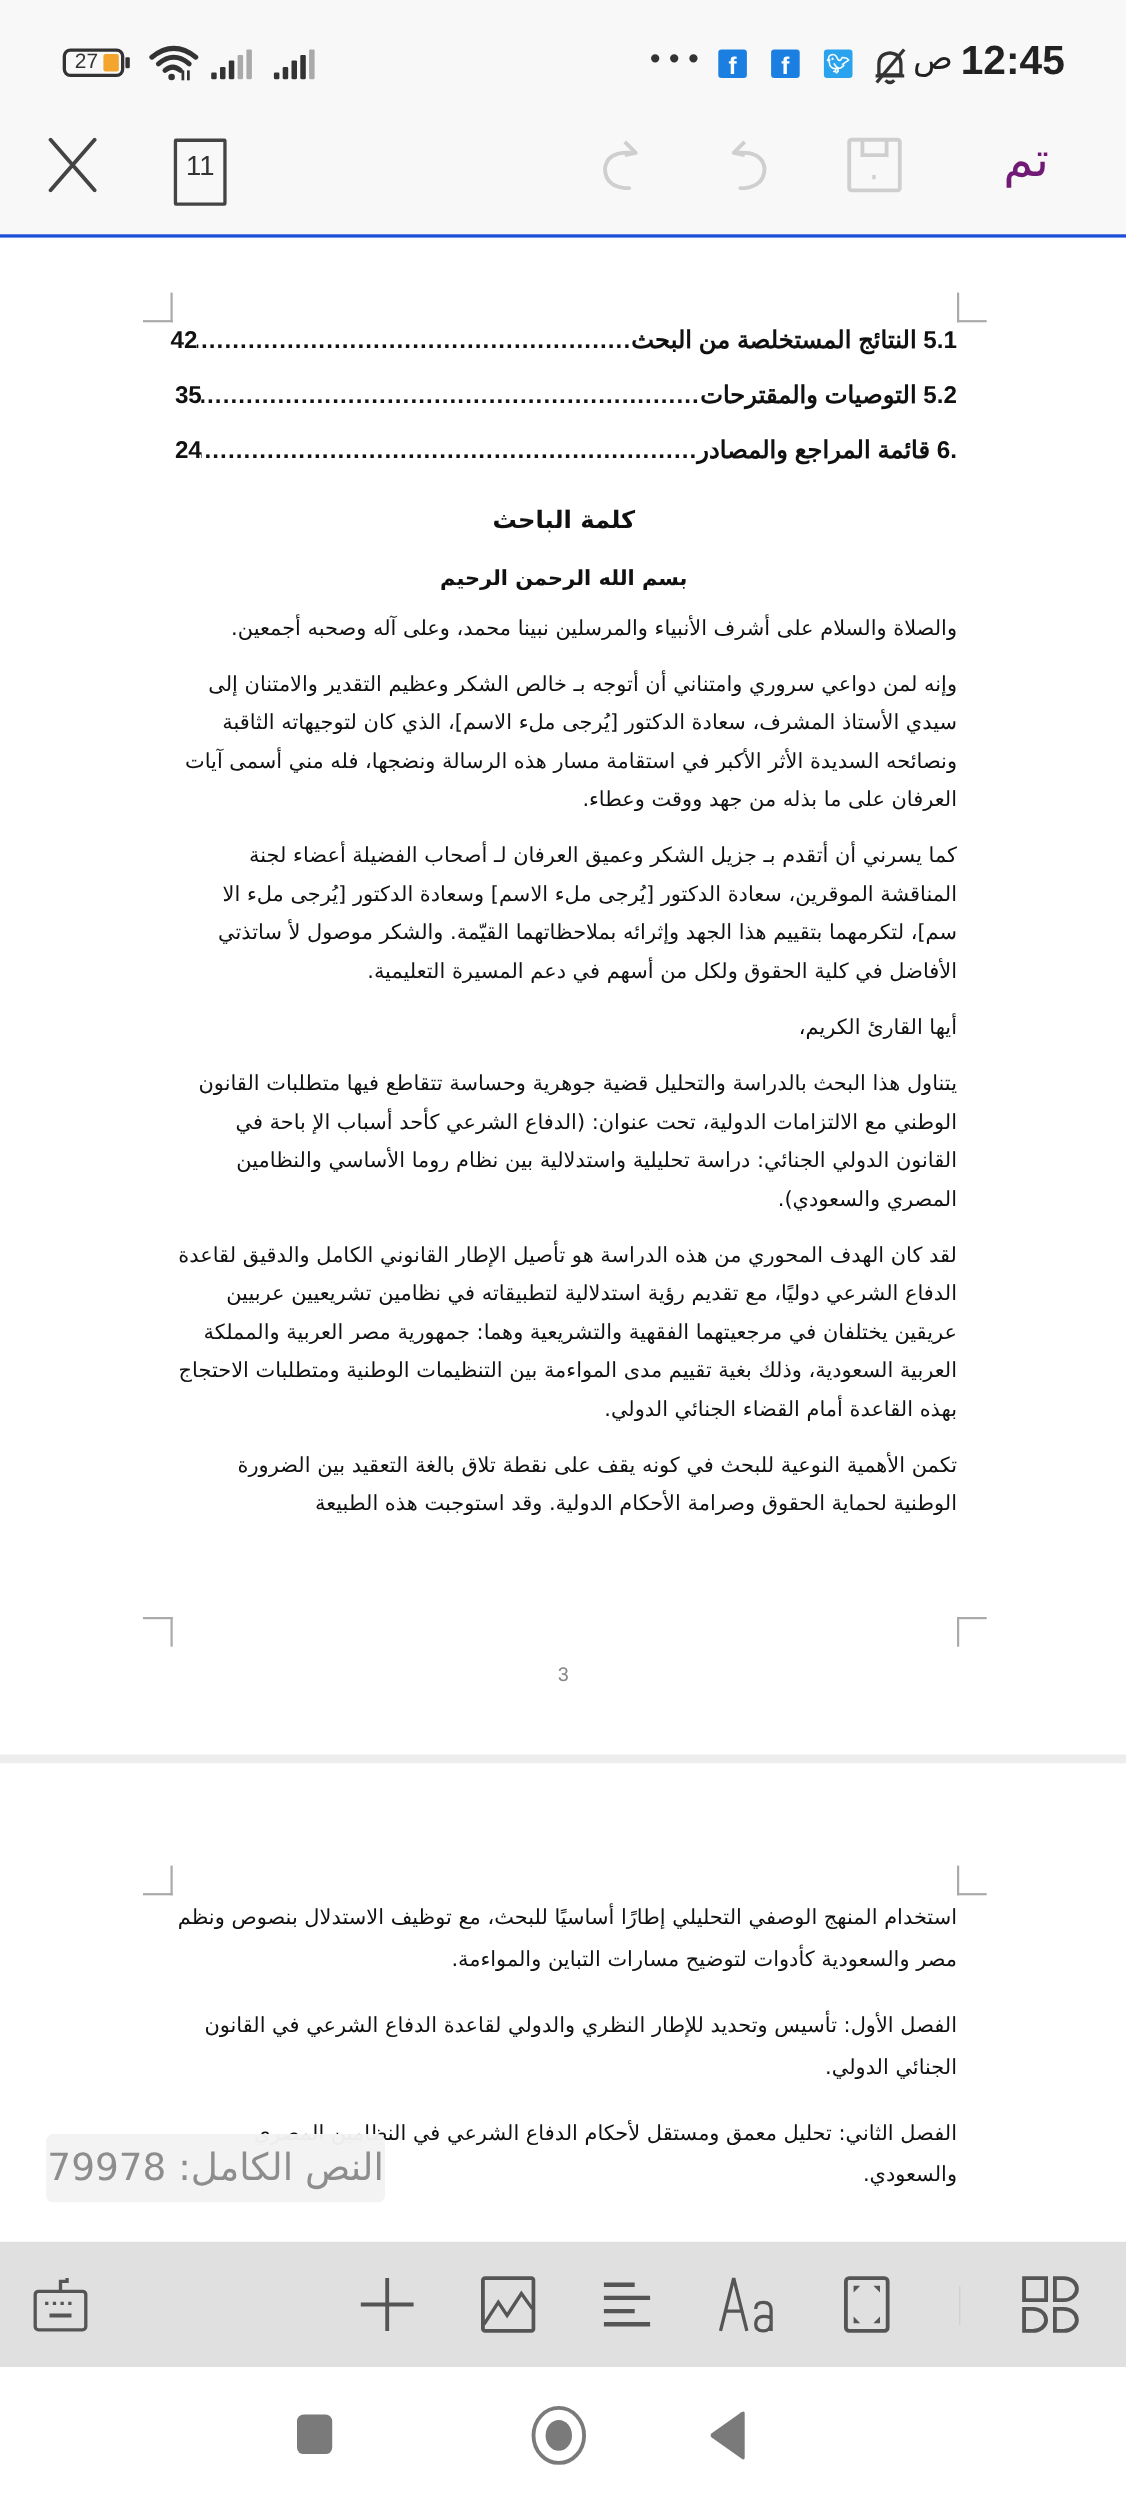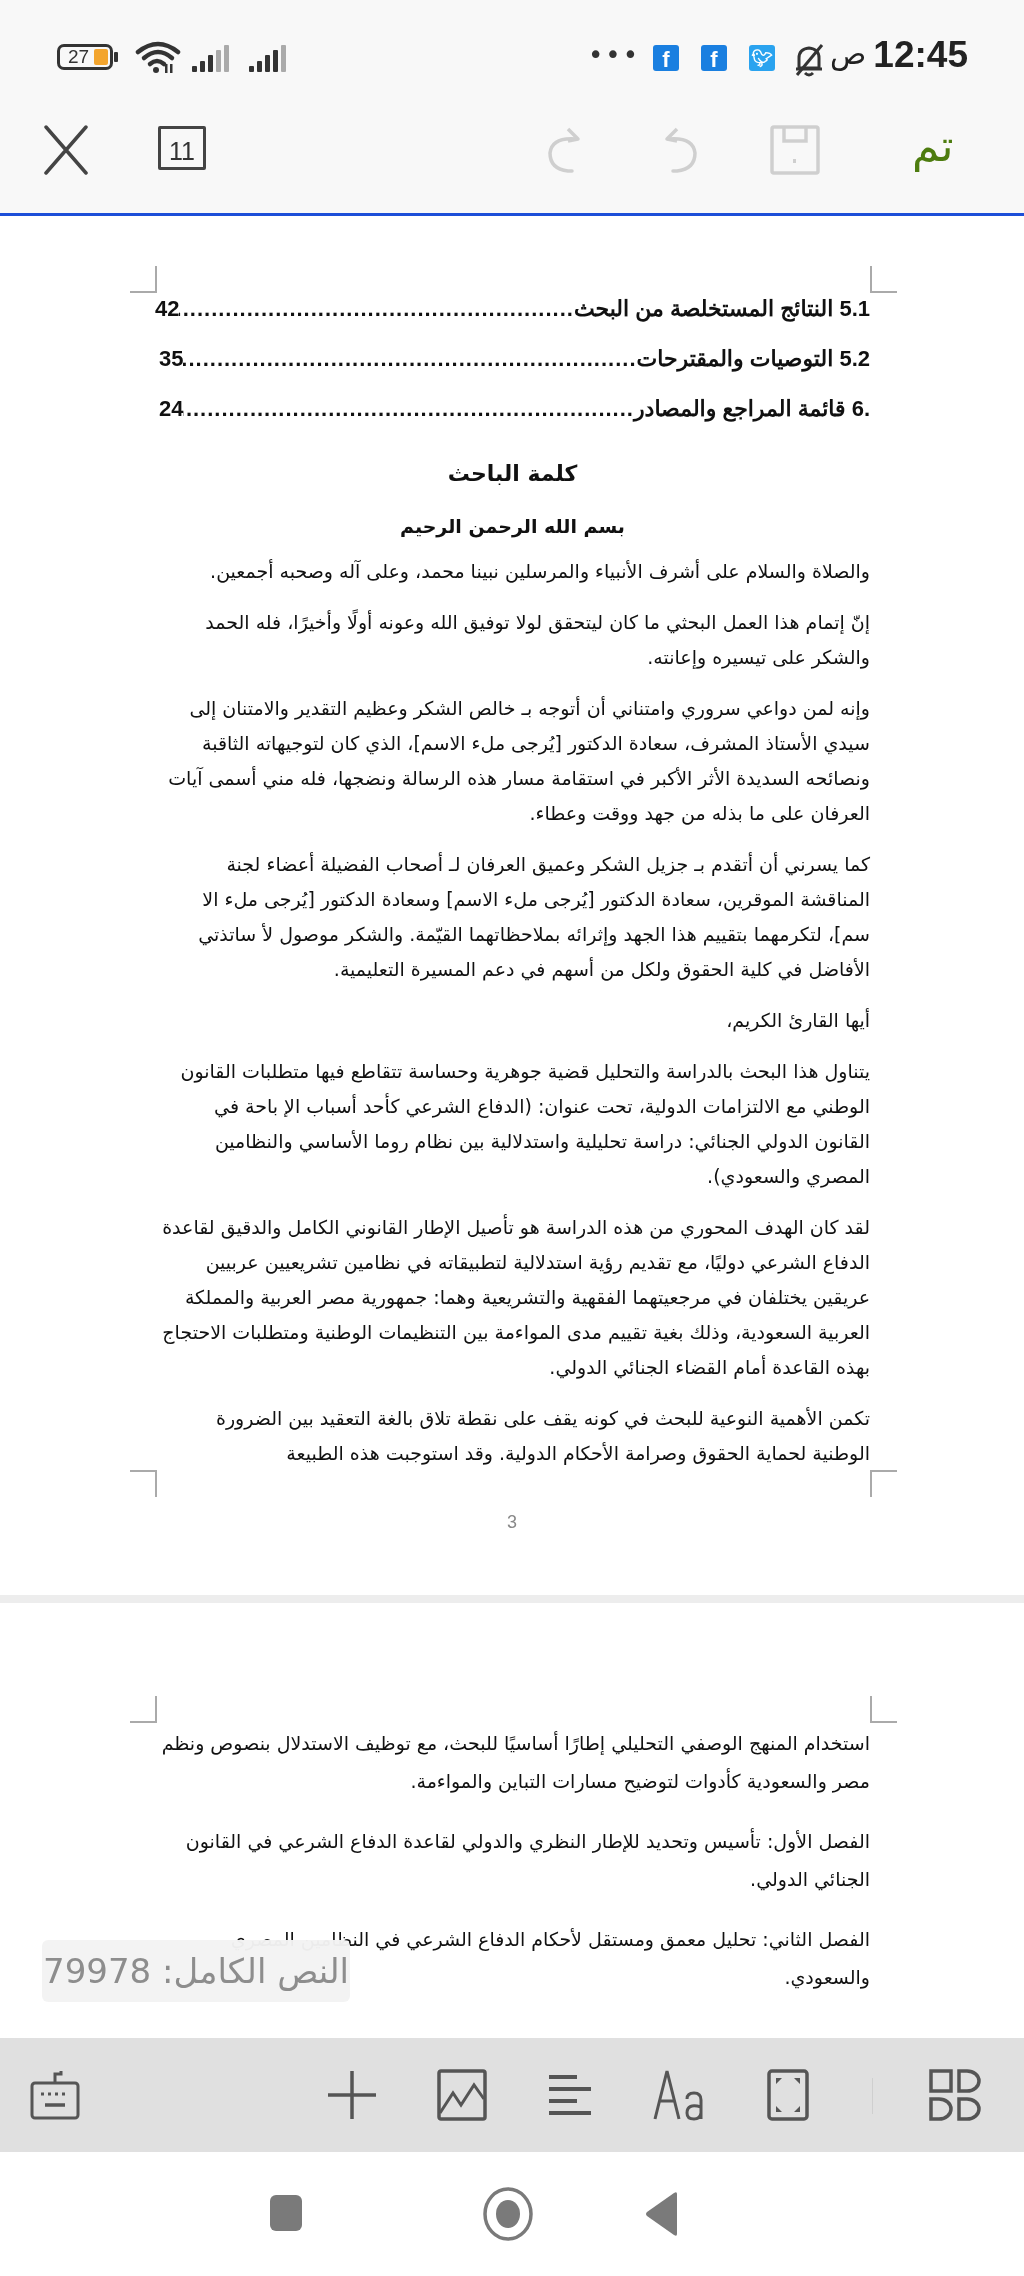--- a/index.html
+++ b/index.html
@@ -18,22 +18,22 @@
   .wifi { position:absolute; left:135px; top:40px; }
   .signal { position:absolute; top:44px; }
   .clock { position:absolute; right:56px; top:34px; font-size:37px; color:#222; font-family:"Liberation Sans", sans-serif;font-weight:bold; }
   .ampm { position:absolute; left:830px; top:36px; font-size:30px; color:#222; font-family:"DejaVu Sans", sans-serif; }
   .bell-off { position:absolute; left:792px; top:42px; }
   .sicon { position:absolute; top:45px; width:26px; height:26px; border-radius:3px; background:#1a7fe0; color:#fff; font-family:"Liberation Sans", sans-serif; font-weight:bold; font-size:22px; text-align:center; line-height:30px; }
   .sicon.tw { background:#2aa3ef; font-size:17px; line-height:27px; }
   .more { position:absolute; left:588px; top:40px; font-size:26px; color:#333; letter-spacing:2px; }
 
   .tb-btn { position:absolute; top:120px; height:60px; display:flex; align-items:center; justify-content:center; }
-  .done-btn { position:absolute; left:912px; top:120px; font-size:44px; color:#4d7c0f; font-family:"DejaVu Sans", sans-serif; }
-  .pagecount { position:absolute; left:158px; top:126px; width:48px; height:44px; border:3px solid #444; box-sizing:border-box; border-radius:2px; font-size:25px; color:#333; text-align:center; line-height:44px; font-family:"Liberation Sans", sans-serif; }
+  .done-btn { position:absolute; left:912px; top:120px; font-size:44px; color:#701a75; font-family:"DejaVu Sans", sans-serif; }
+  .pagecount { position:absolute; left:158px; top:126px; width:48px; height:61px; border:3px solid #444; box-sizing:border-box; border-radius:2px; font-size:25px; color:#333; text-align:center; line-height:44px; font-family:"Liberation Sans", sans-serif; }
 
   
   .doc { position:absolute; left:0; top:216px; width:1024px; height:1822px; background:#fff; overflow:hidden; }
   .corner { position:absolute; width:25px; height:25px; border-color:#aaa; border-style:solid; border-width:0; }
   .c-tl { border-right-width:2px; border-bottom-width:2px; }
   .c-tr { border-left-width:2px; border-bottom-width:2px; }
   .c-bl { border-right-width:2px; border-top-width:2px; }
   .c-br { border-left-width:2px; border-top-width:2px; }
   .page-text { position:absolute; left:155px; width:715px; direction:rtl; text-align:right; color:#111; font-family:"DejaVu Sans", sans-serif; }
   .toc-line { display:flex; direction:rtl; align-items:baseline; height:50px; font-size:22px; font-weight:bold; font-family:"Liberation Sans", sans-serif; color:#111; }
@@ -149,21 +149,20 @@
     <div class="toc-line" style="padding-left:4px">
       <span class="num">6.</span>&nbsp;<span>قائمة المراجع والمصادر</span>
       <span class="dots">........................................................................................................................</span>
       <span class="pg">24</span>
     </div>
 
     <div class="title">كلمة الباحث</div>
     <div class="bism">بسم الله الرحمن الرحيم</div>
 
     <p class="para">والصلاة والسلام على أشرف الأنبياء والمرسلين نبينا محمد، وعلى آله وصحبه أجمعين.</p>
-    <p class="para">إنّ إتمام هذا العمل البحثي ما كان ليتحقق لولا توفيق الله وعونه أولًا وأخيرًا، فله الحمد والشكر على تيسيره وإعانته.</p>
     <p class="para">وإنه لمن دواعي سروري وامتناني أن أتوجه بـ خالص الشكر وعظيم التقدير والامتنان إلى سيدي الأستاذ المشرف، سعادة الدكتور [يُرجى ملء الاسم]، الذي كان لتوجيهاته الثاقبة ونصائحه السديدة الأثر الأكبر في استقامة مسار هذه الرسالة ونضجها، فله مني أسمى آيات العرفان على ما بذله من جهد ووقت وعطاء.</p>
     <p class="para">كما يسرني أن أتقدم بـ جزيل الشكر وعميق العرفان لـ أصحاب الفضيلة أعضاء لجنة المناقشة الموقرين، سعادة الدكتور [يُرجى ملء الاسم] وسعادة الدكتور [يُرجى ملء الا سم]، لتكرمهما بتقييم هذا الجهد وإثرائه بملاحظاتهما القيّمة. والشكر موصول لأ ساتذتي الأفاضل في كلية الحقوق ولكل من أسهم في دعم المسيرة التعليمية.</p>
     <p class="para">أيها القارئ الكريم،</p>
     <p class="para">يتناول هذا البحث بالدراسة والتحليل قضية جوهرية وحساسة تتقاطع فيها متطلبات القانون الوطني مع الالتزامات الدولية، تحت عنوان: (الدفاع الشرعي كأحد أسباب الإ باحة في القانون الدولي الجنائي: دراسة تحليلية واستدلالية بين نظام روما الأساسي والنظامين المصري والسعودي).</p>
     <p class="para">لقد كان الهدف المحوري من هذه الدراسة هو تأصيل الإطار القانوني الكامل والدقيق لقاعدة الدفاع الشرعي دوليًا، مع تقديم رؤية استدلالية لتطبيقاته في نظامين تشريعيين عربيين عريقين يختلفان في مرجعيتهما الفقهية والتشريعية وهما: جمهورية مصر العربية والمملكة العربية السعودية، وذلك بغية تقييم مدى المواءمة بين التنظيمات الوطنية ومتطلبات الاحتجاج بهذه القاعدة أمام القضاء الجنائي الدولي.</p>
     <p class="para">تكمن الأهمية النوعية للبحث في كونه يقف على نقطة تلاق بالغة التعقيد بين الضرورة الوطنية لحماية الحقوق وصرامة الأحكام الدولية. وقد استوجبت هذه الطبيعة</p>
   </div>
 
   <div class="corner c-bl" style="left:130px;top:1254px"></div>
   <div class="corner c-br" style="left:870px;top:1254px"></div>

